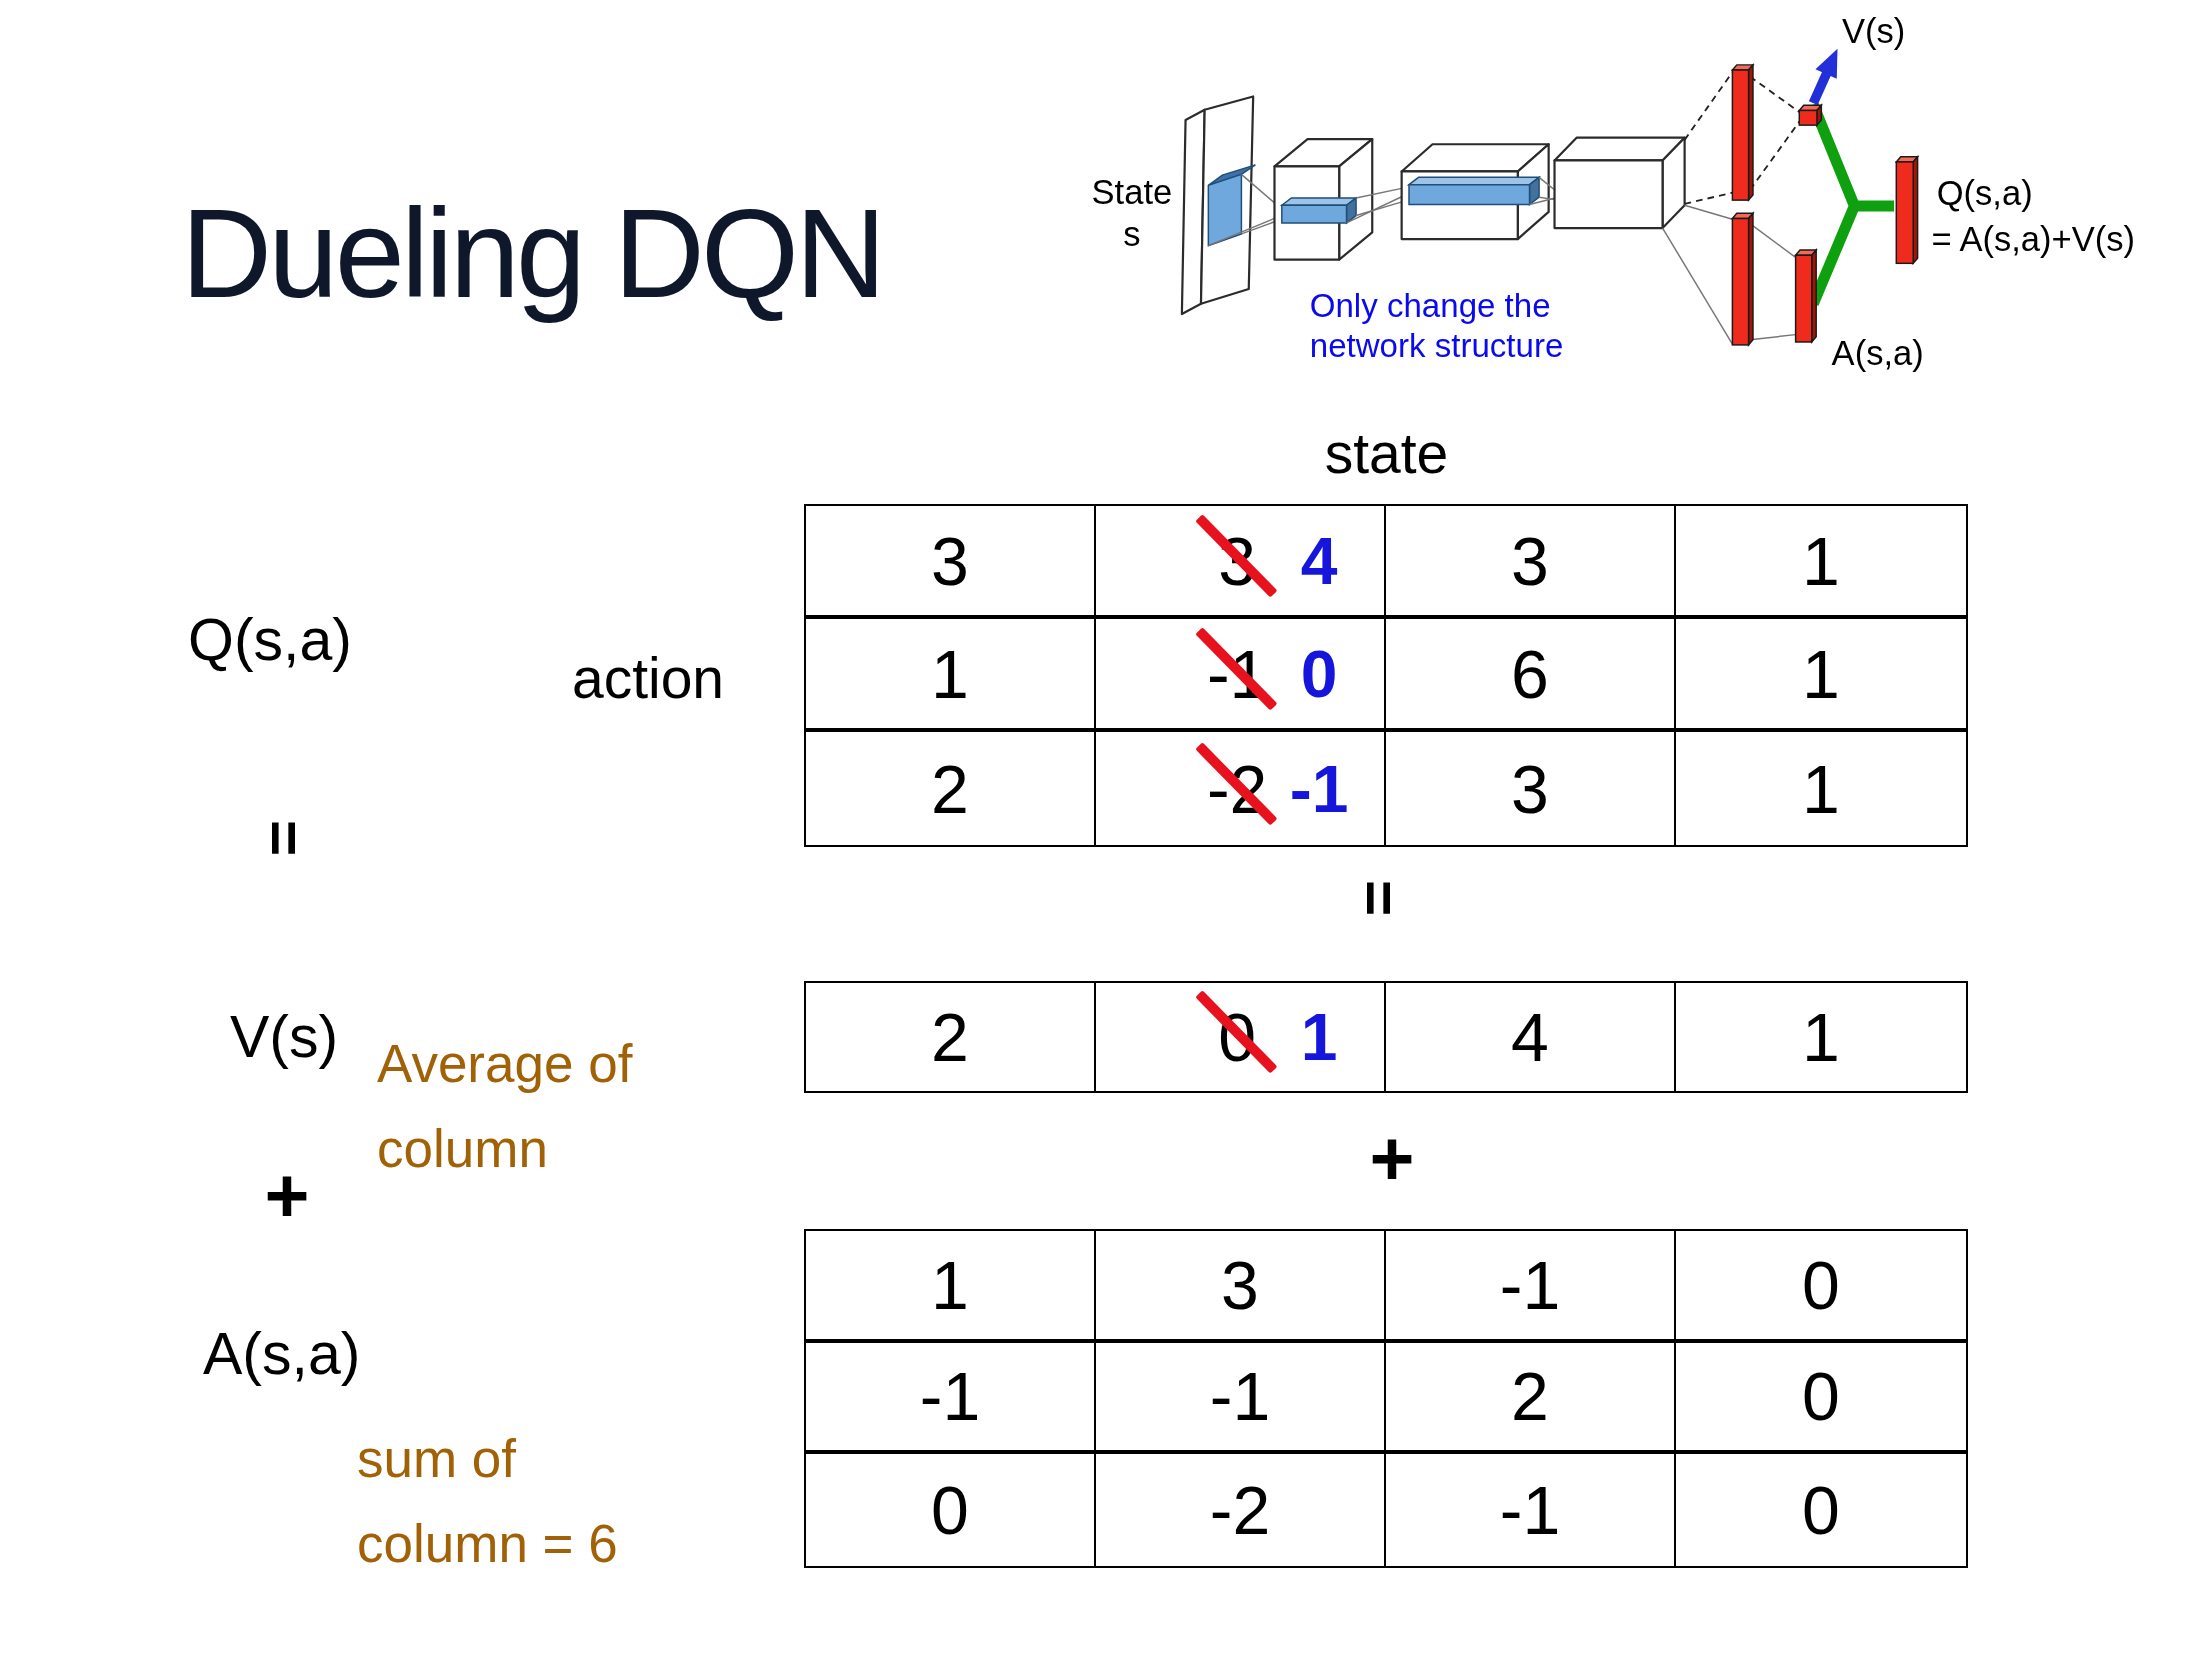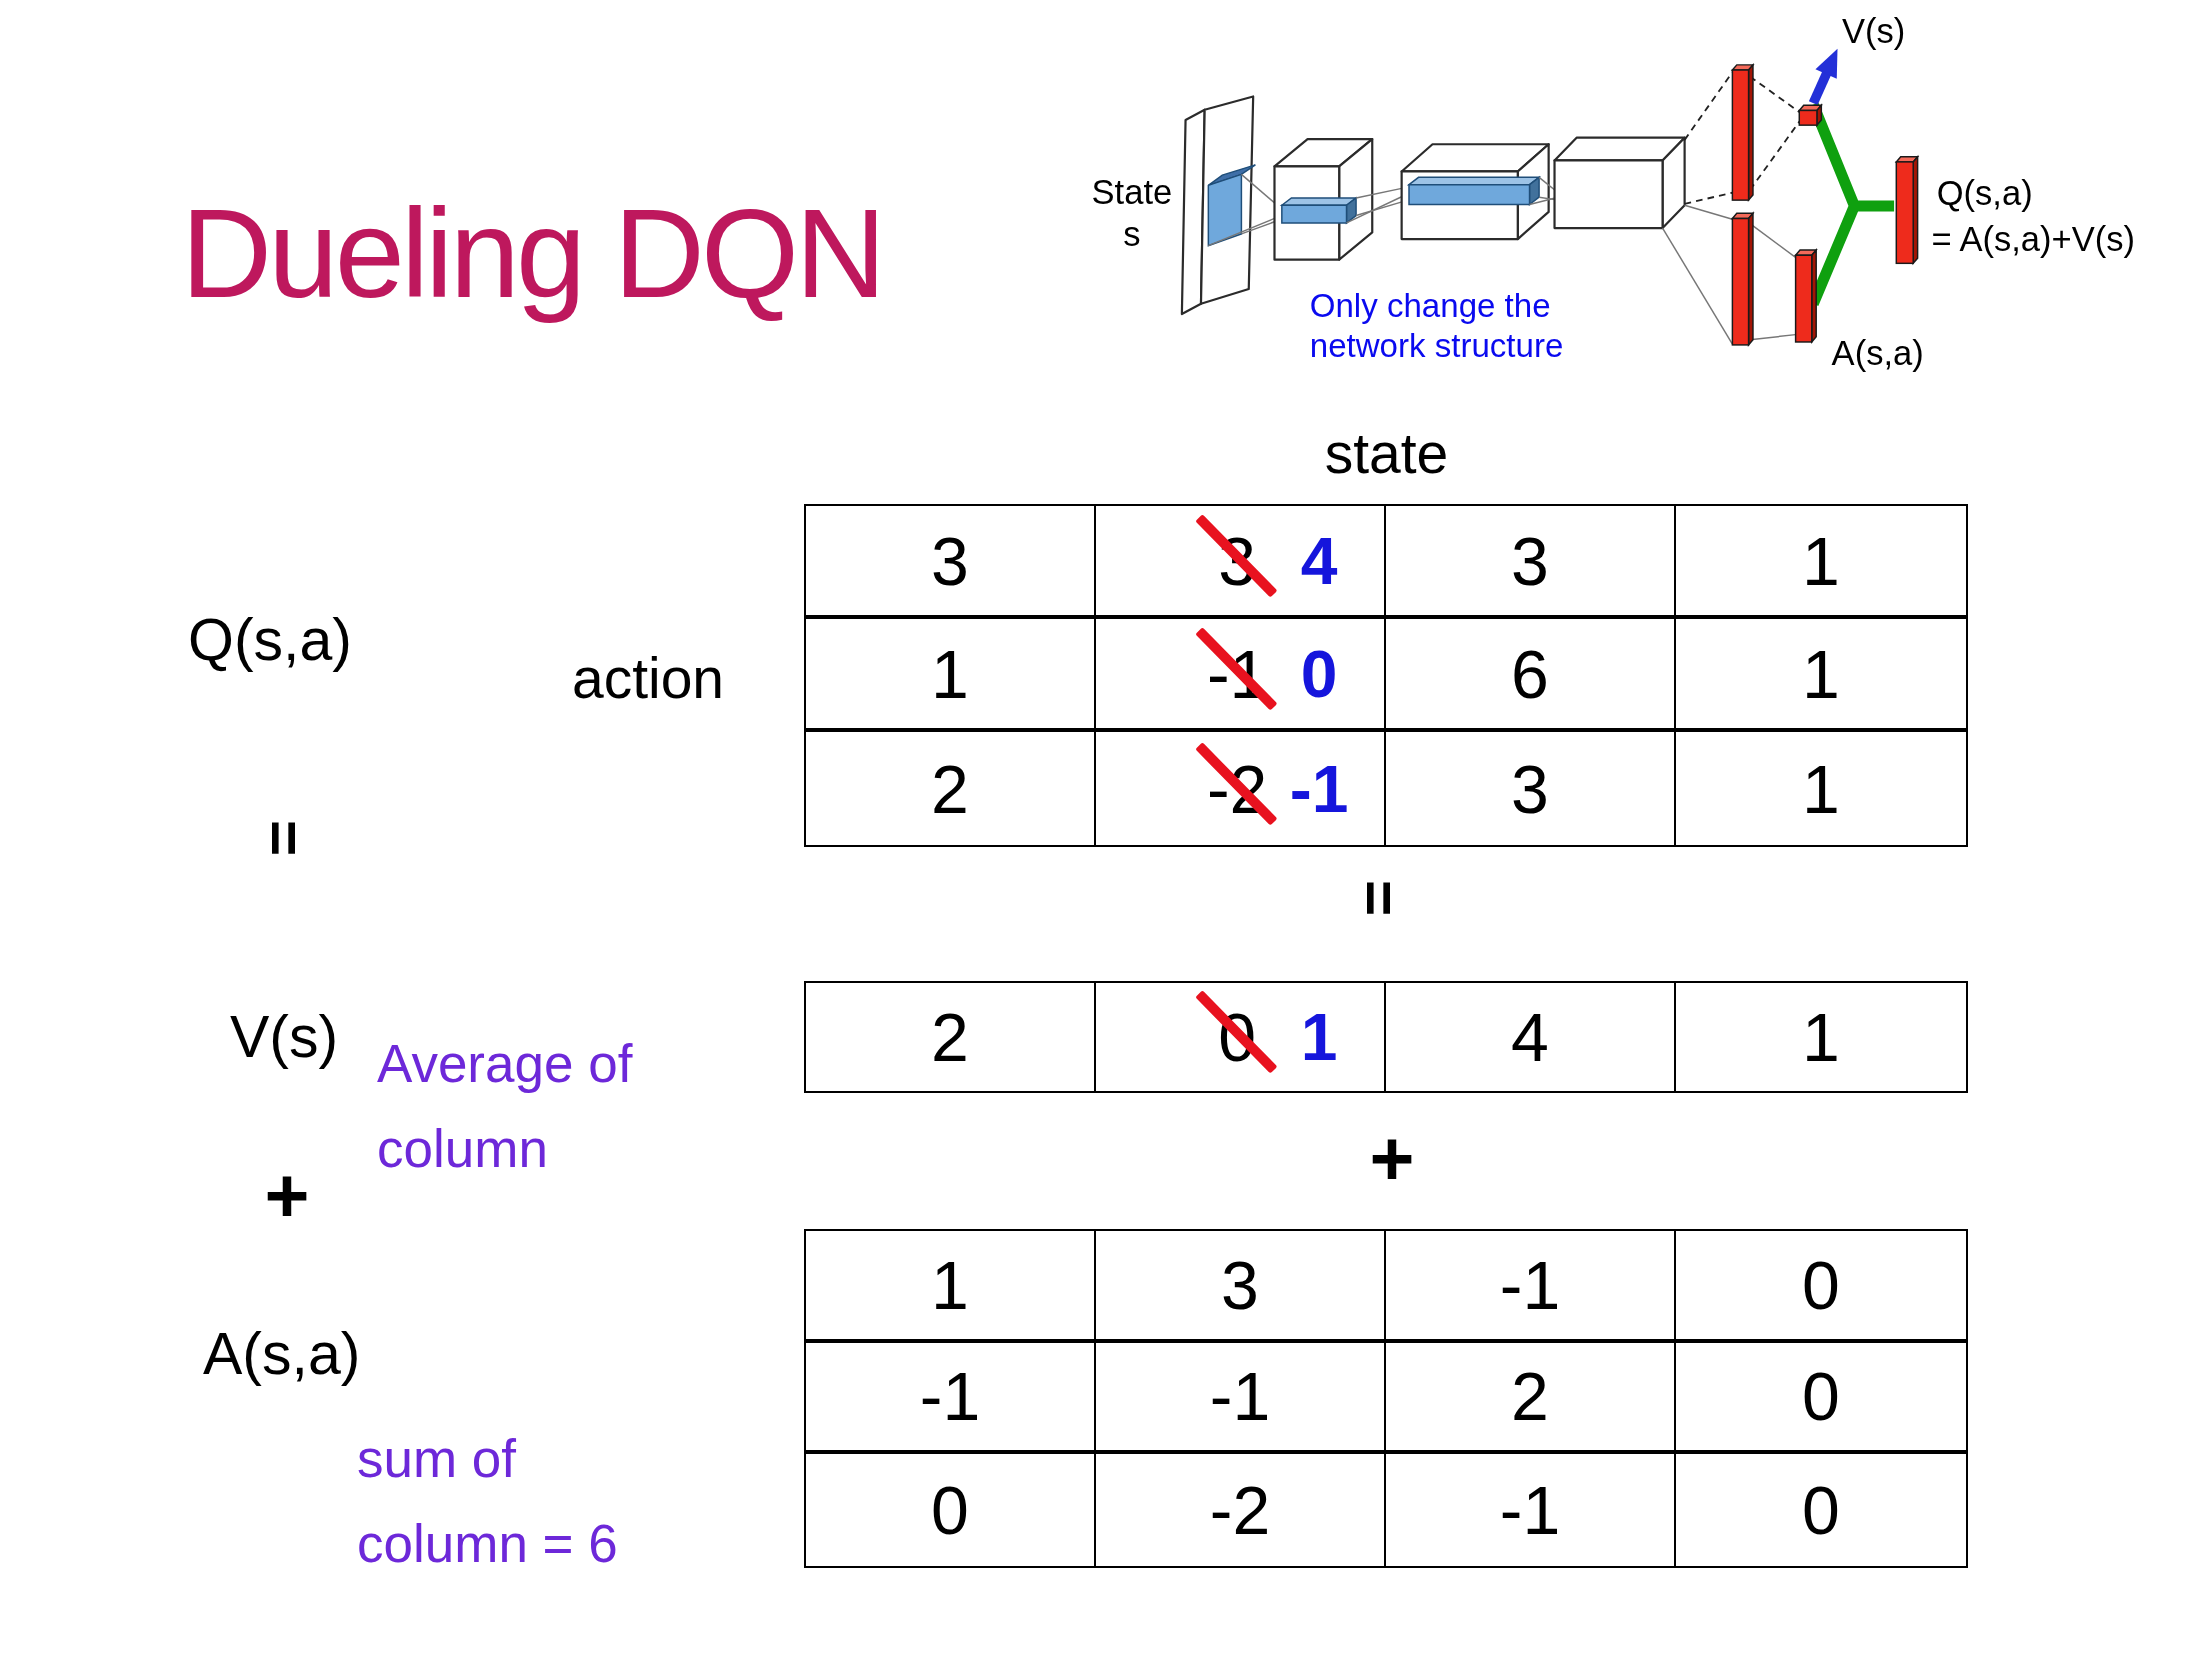--- a/index.html
+++ b/index.html
@@ -1,30 +1,30 @@
 <!DOCTYPE html>
 <html style="font-size:11.8px"><head>
 <meta charset="utf-8">
 <style>
   html,body{margin:0;padding:0;background:#fff;}
   #slide{position:relative;width:2205px;height:1654px;background:#fff;overflow:hidden;
          font-family:"Liberation Sans",sans-serif;color:#000;}
   .abs{position:absolute;}
-  #title{left:181px;top:181px;font-size:126px;letter-spacing:-3.7px;color:#be185d;white-space:nowrap;}
+  #title{left:181px;top:181px;font-size:126px;letter-spacing:-3.7px;color:#0f172a;white-space:nowrap;}
   .side-label{font-size:59px;white-space:nowrap;}
   #state-header{left:1166px;top:420px;width:441px;text-align:center;font-size:57px;}
   #action-label{left:515px;top:645px;width:266px;text-align:center;font-size:57px;}
   .eq{width:66px;height:66px;display:flex;align-items:center;justify-content:center;
       transform:rotate(90deg);font-size:62px;font-weight:700;}
   #eq-left{left:252px;top:805px;}
   #eq-center{left:1347px;top:865px;}
   .plus{font-size:77px;font-weight:700;transform:translate(-50%,-55%);}
   #plus-left{left:287px;top:1200px;}
   #plus-center{left:1392px;top:1163px;}
-  .blue-note{font-size:53px;line-height:1.6;color:#6d28d9;white-space:nowrap;}
+  .blue-note{font-size:53px;line-height:1.6;color:#a16207;white-space:nowrap;}
   #avg-note{left:377px;top:1022px;}
   #sum-note{left:357px;top:1417px;}
   .grid-table{display:grid;grid-template-columns:repeat(4,1fr);border:2.9px solid #000;
               background:#fff;box-sizing:border-box;}
   #q-table{left:804px;top:504px;width:1164px;height:343px;grid-template-rows:repeat(3,1fr);}
   #v-table{left:804px;top:981px;width:1164px;height:112px;grid-template-rows:1fr;}
   #a-table{left:804px;top:1229px;width:1164px;height:339px;grid-template-rows:repeat(3,1fr);}
   .cell{position:relative;display:flex;align-items:center;justify-content:center;
         border-right:2.2px solid #000;border-bottom:4.4px solid #000;font-size:68px;}
   .grid-table .cell:nth-child(4n){border-right:none;}

